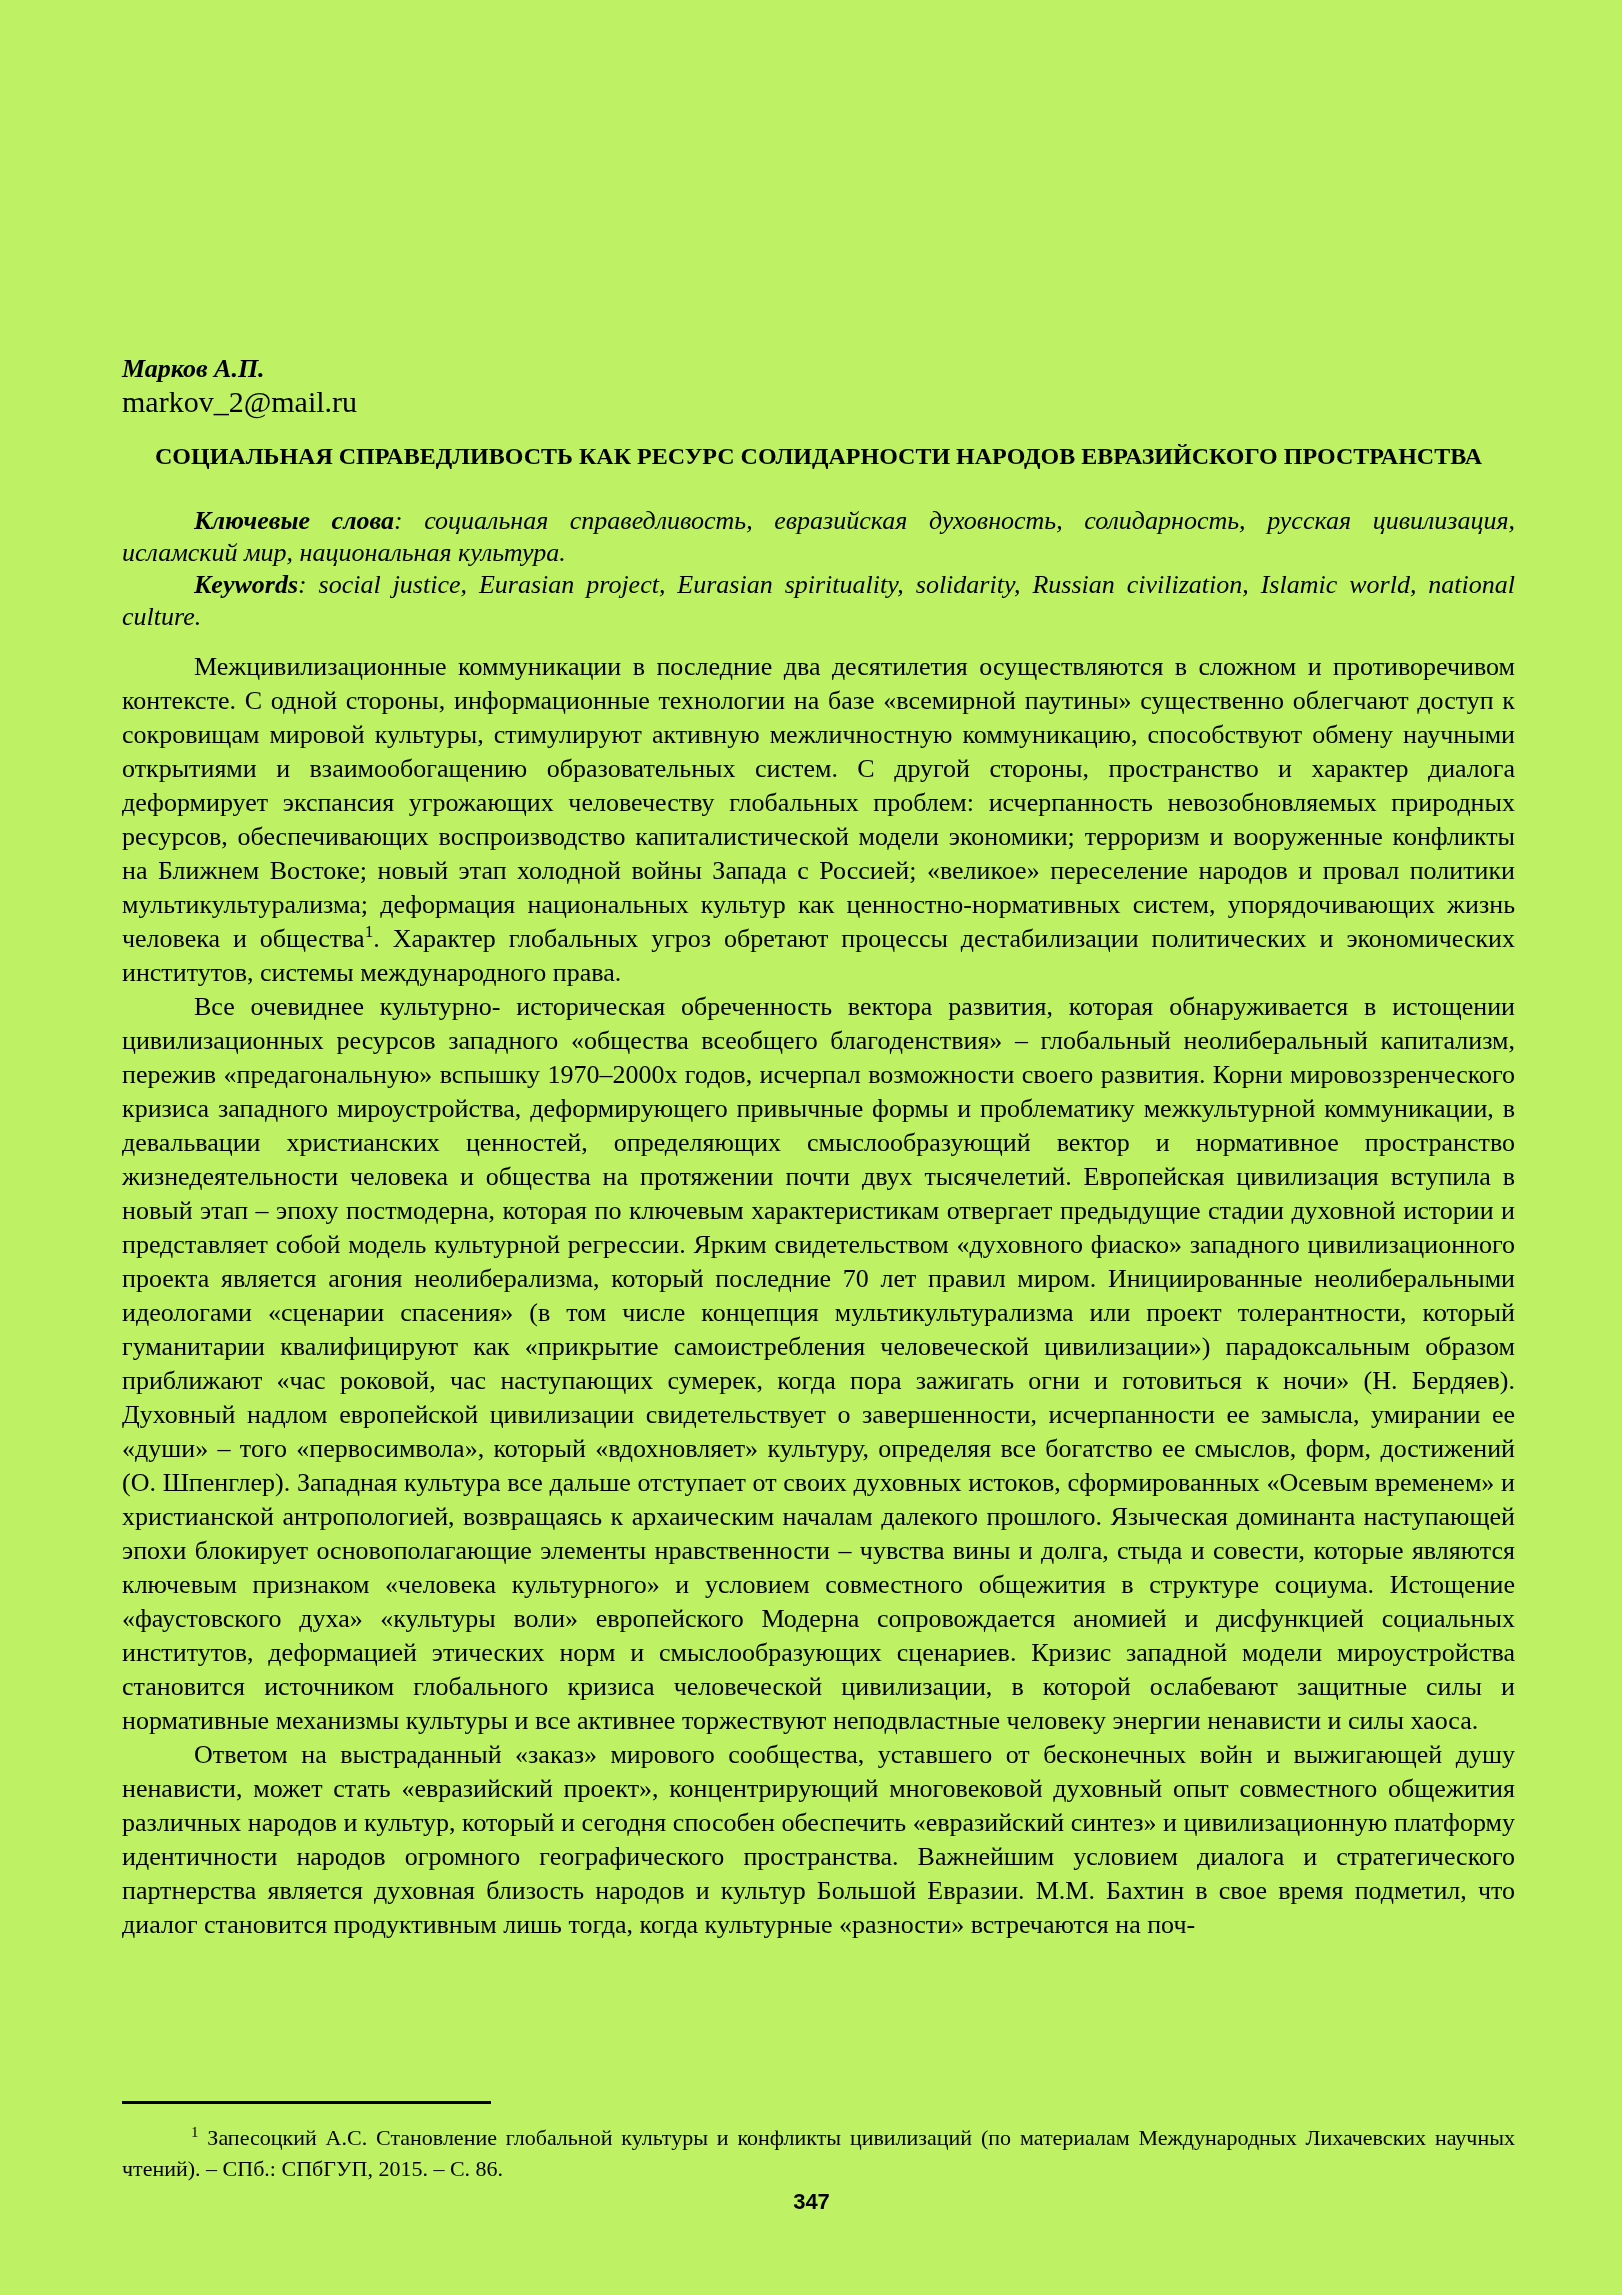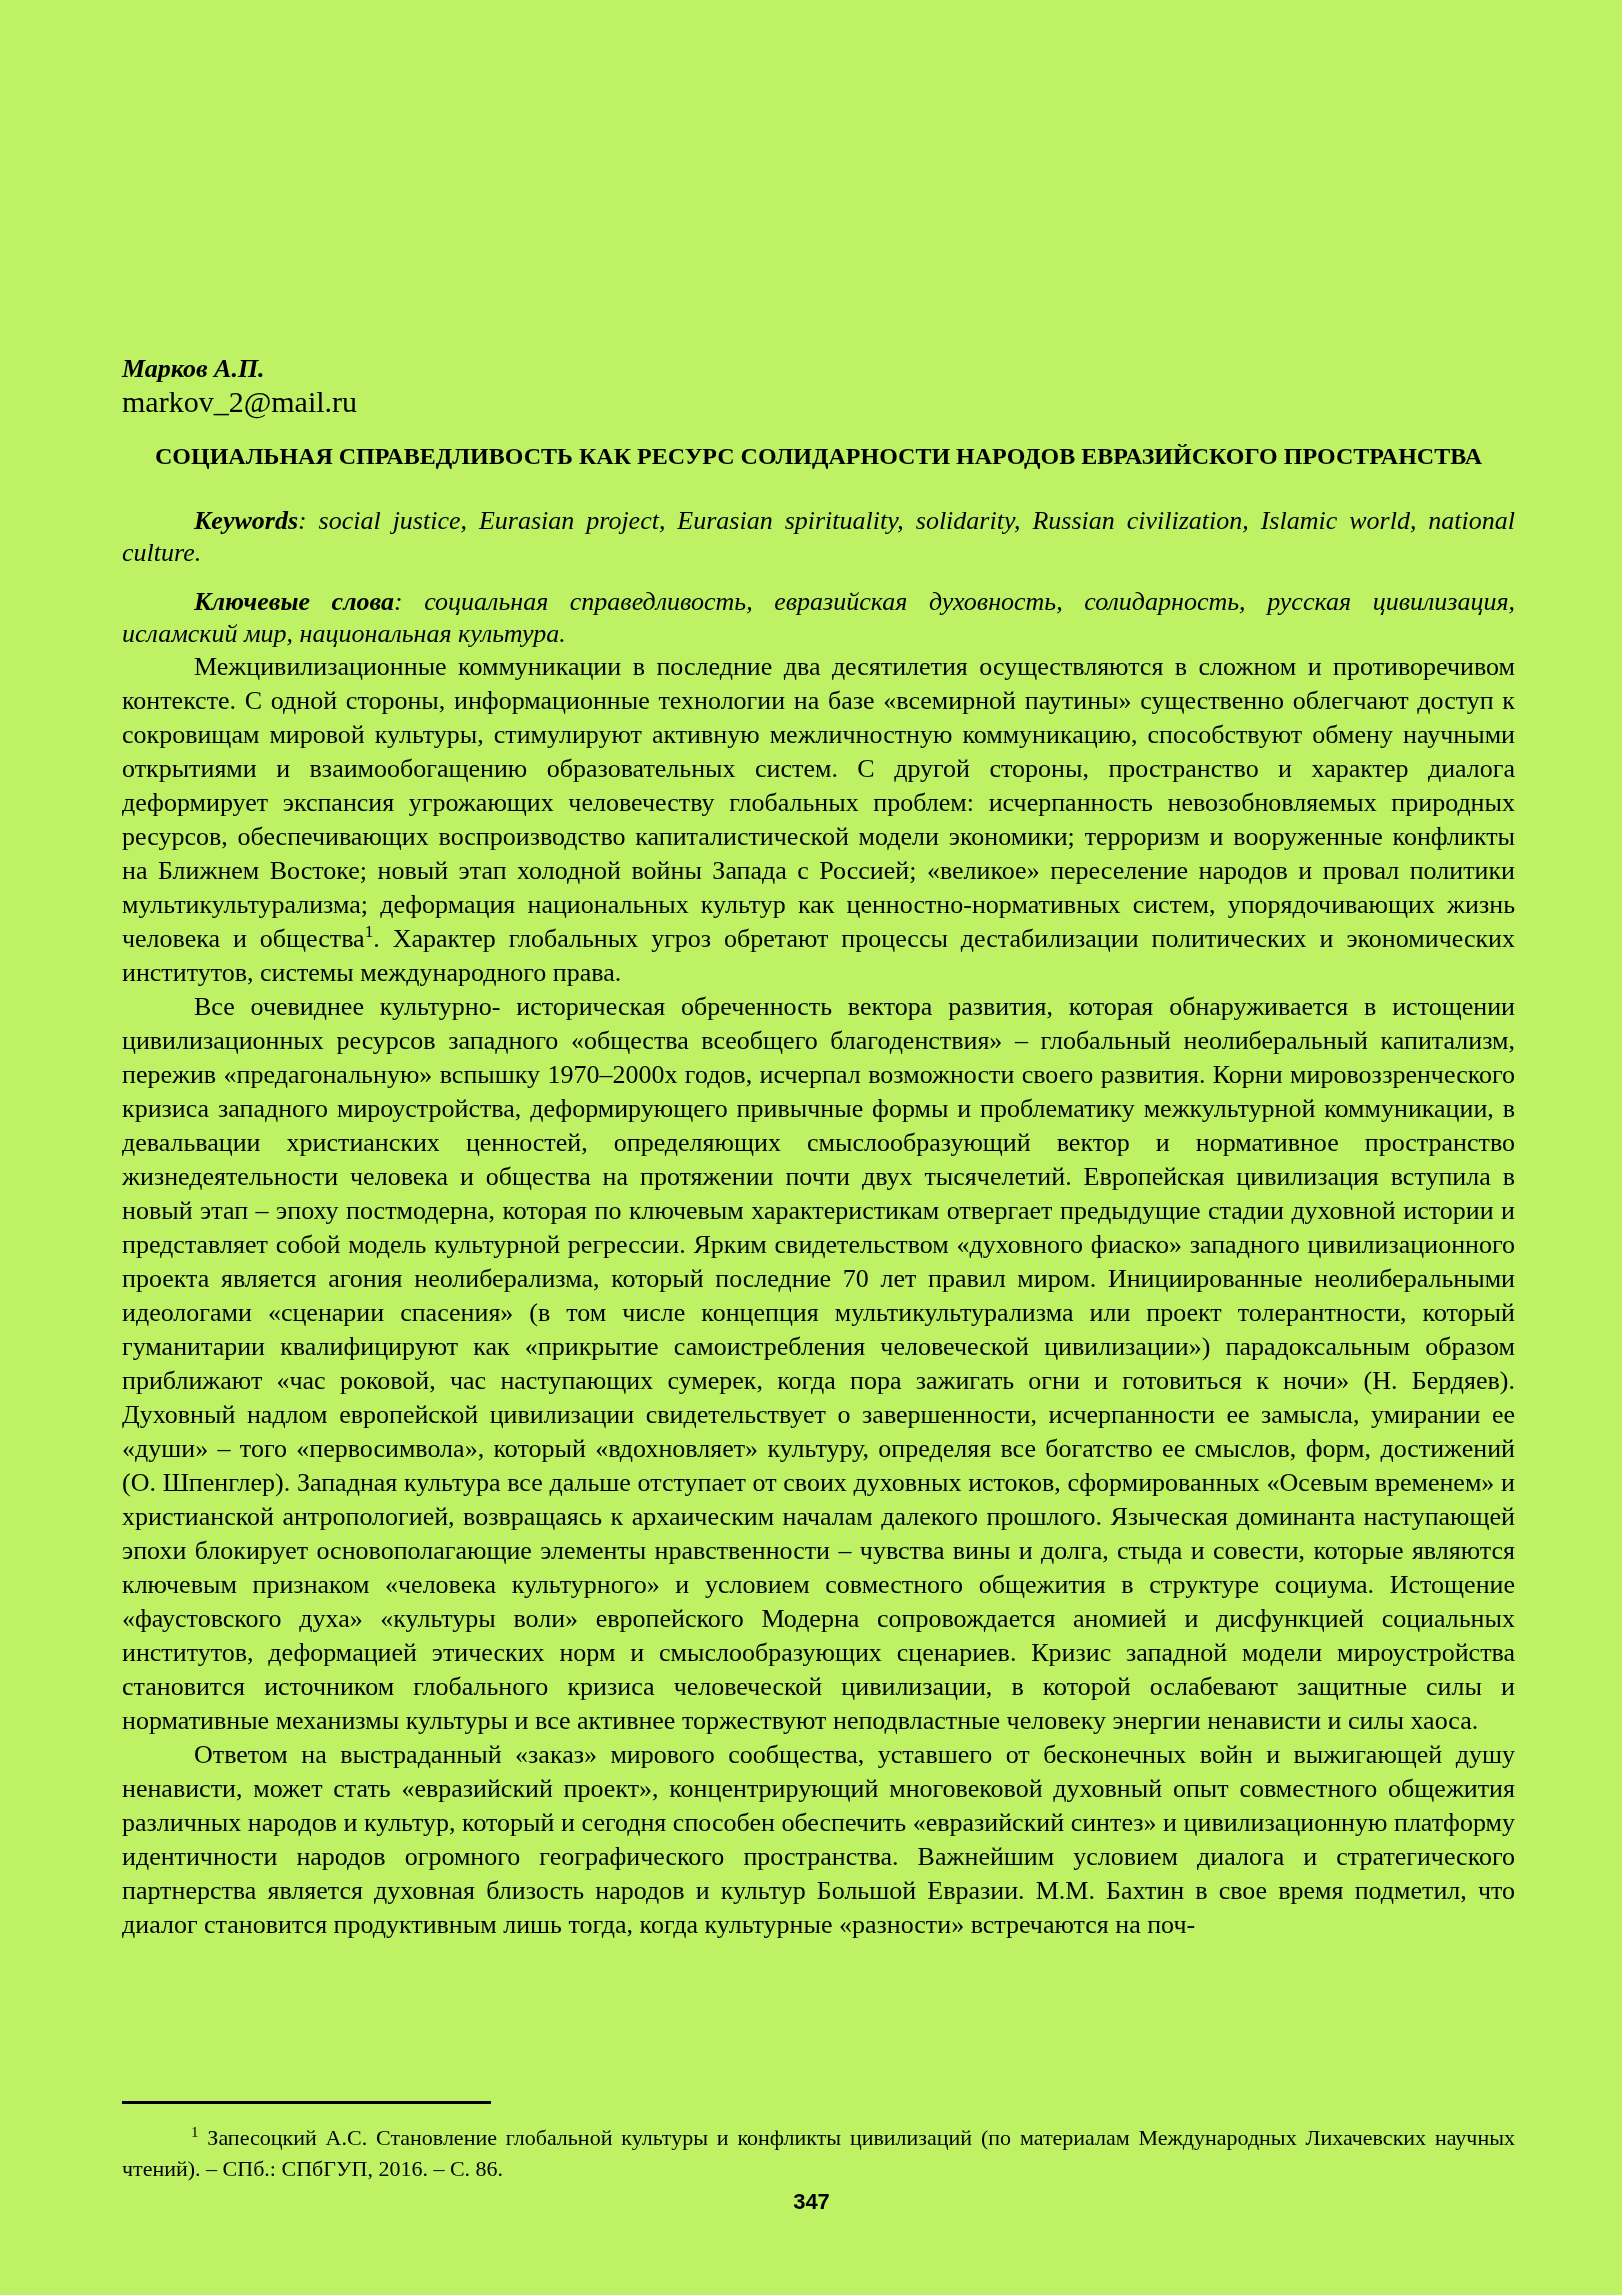--- a/index.html
+++ b/index.html
@@ -100,33 +100,33 @@
 
   <div class="content">
 
     <p class="author-name">Марков А.П.</p>
 
 
     <p class="author-email">markov_2@mail.ru</p>
 
     <h1 class="paper-title">СОЦИАЛЬНАЯ СПРАВЕДЛИВОСТЬ КАК РЕСУРС СОЛИДАРНОСТИ НАРОДОВ ЕВРАЗИЙСКОГО ПРОСТРАНСТВА</h1>
 
+    <p class="kw kw-ru"><span class="kw-label">Ключевые слова</span><span>: социальная справедливость, евразийская духовность, солидарность, русская цивилизация, исламский мир, национальная культура.</span></p>
+
     <p class="kw kw-en"><span class="kw-label">Keywords</span><span>: social justice, Eurasian project, Eurasian spirituality, solidarity, Russian civilization, Islamic world, national culture.</span></p>
-
-    <p class="kw kw-ru"><span class="kw-label">Ключевые слова</span><span>: социальная справедливость, евразийская духовность, солидарность, русская цивилизация, исламский мир, национальная культура.</span></p>
 
     <p class="body-par"><span>Межцивилизационные коммуникации в последние два десятилетия осуществляются в сложном и противоречивом контексте. С одной стороны, информационные технологии на базе «всемирной паутины» существенно облегчают доступ к сокровищам мировой культуры, стимулируют активную межличностную коммуникацию, способствуют обмену научными открытиями и взаимообогащению образовательных систем. С другой стороны, пространство и характер диалога деформирует экспансия угрожающих человечеству глобальных проблем: исчерпанность невозобновляемых природных ресурсов, обеспечивающих воспроизводство капиталистической модели экономики; терроризм и вооруженные конфликты на Ближнем Востоке; новый этап холодной войны Запада с Россией; «великое» переселение народов и провал политики мультикультурализма; деформация национальных культур как ценностно-нормативных систем, упорядочивающих жизнь человека и общества</span><sup class="fn-ref">1</sup><span>. Характер глобальных угроз обретают процессы дестабилизации политических и экономических институтов, системы международного права.</span></p>
 
     <p class="body-par">Все очевиднее культурно- историческая обреченность вектора развития, которая обнаруживается в истощении цивилизационных ресурсов западного «общества всеобщего благоденствия» – глобальный неолиберальный капитализм, пережив «предагональную» вспышку 1970–2000х годов, исчерпал возможности своего развития. Корни мировоззренческого кризиса западного мироустройства, деформирующего привычные формы и проблематику межкультурной коммуникации, в девальвации христианских ценностей, определяющих смыслообразующий вектор и нормативное пространство жизнедеятельности человека и общества на протяжении почти двух тысячелетий. Европейская цивилизация вступила в новый этап – эпоху постмодерна, которая по ключевым характеристикам отвергает предыдущие стадии духовной истории и представляет собой модель культурной регрессии. Ярким свидетельством «духовного фиаско» западного цивилизационного проекта является агония неолиберализма, который последние 70 лет правил миром. Инициированные неолиберальными идеологами «сценарии спасения» (в том числе концепция мультикультурализма или проект толерантности, который гуманитарии квалифицируют как «прикрытие самоистребления человеческой цивилизации») парадоксальным образом приближают «час роковой, час наступающих сумерек, когда пора зажигать огни и готовиться к ночи» (Н. Бердяев). Духовный надлом европейской цивилизации свидетельствует о завершенности, исчерпанности ее замысла, умирании ее «души» – того «первосимвола», который «вдохновляет» культуру, определяя все богатство ее смыслов, форм, достижений (О. Шпенглер). Западная культура все дальше отступает от своих духовных истоков, сформированных «Осевым временем» и христианской антропологией, возвращаясь к архаическим началам далекого прошлого. Языческая доминанта наступающей эпохи блокирует основополагающие элементы нравственности – чувства вины и долга, стыда и совести, которые являются ключевым признаком «человека культурного» и условием совместного общежития в структуре социума. Истощение «фаустовского духа» «культуры воли» европейского Модерна сопровождается аномией и дисфункцией социальных институтов, деформацией этических норм и смыслообразующих сценариев. Кризис западной модели мироустройства становится источником глобального кризиса человеческой цивилизации, в которой ослабевают защитные силы и нормативные механизмы культуры и все активнее торжествуют неподвластные человеку энергии ненависти и силы хаоса.</p>
 
     <p class="body-par">Ответом на выстраданный «заказ» мирового сообщества, уставшего от бесконечных войн и выжигающей душу ненависти, может стать «евразийский проект», концентрирующий многовековой духовный опыт совместного общежития различных народов и культур, который и сегодня способен обеспечить «евразийский синтез» и цивилизационную платформу идентичности народов огромного географического пространства. Важнейшим условием диалога и стратегического партнерства является духовная близость народов и культур Большой Евразии. М.М. Бахтин в свое время подметил, что диалог становится продуктивным лишь тогда, когда культурные «разности» встречаются на поч-</p>
 
   </div>
 
   <div class="footnote-block">
     <div class="footnote-separator"></div>
-    <p class="footnote-text"><sup class="fn-marker">1</sup><span> Запесоцкий А.С. Становление глобальной культуры и конфликты цивилизаций (по материалам Международных Лихачевских научных чтений). – СПб.: СПбГУП, 2016. – С. 86.</span></p>
+    <p class="footnote-text"><sup class="fn-marker">1</sup><span> Запесоцкий А.С. Становление глобальной культуры и конфликты цивилизаций (по материалам Международных Лихачевских научных чтений). – СПб.: СПбГУП, 2015. – С. 86.</span></p>
   </div>
 
   <div class="page-number">347</div>
 
 </div>
 
 
 </body></html>

